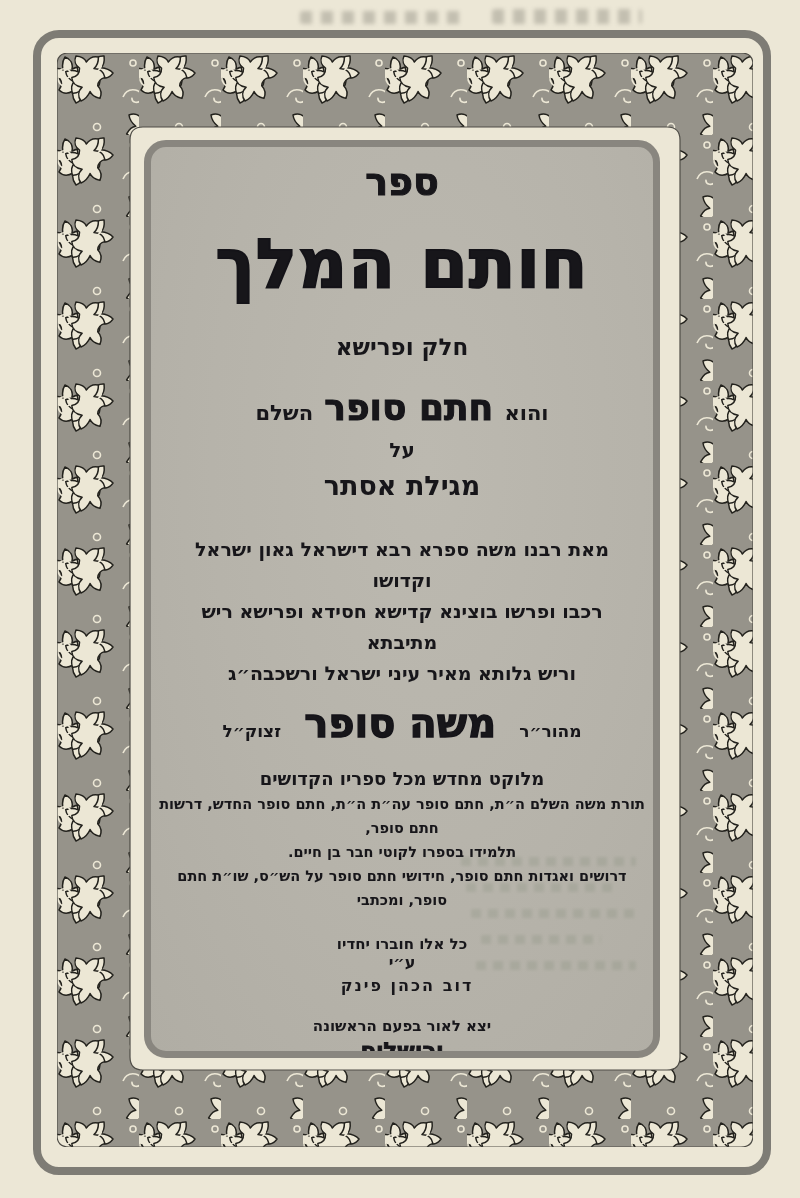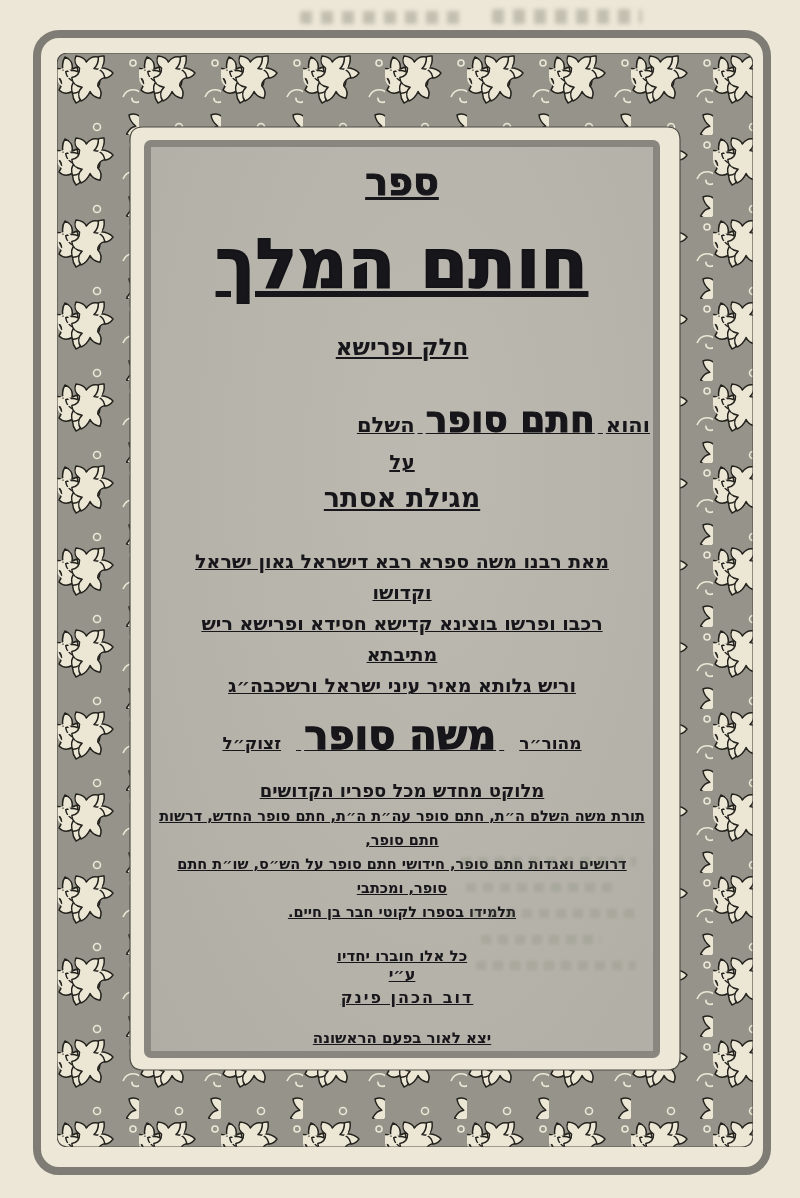--- a/index.html
+++ b/index.html
@@ -15,35 +15,35 @@
 
   
   .outer-frame{position:absolute;left:33px;top:30px;width:738px;height:1145px;
     box-sizing:border-box;border:8px solid #7e7c75;border-radius:26px;}
 
   
   .leaf-band{position:absolute;left:57px;top:53px;}
 
   
   .panel{position:absolute;left:144px;top:140px;width:516px;height:918px;
-    box-sizing:border-box;border:7px solid #89867f;border-radius:7px;
+    box-sizing:border-box;border:7px solid #89867f;border-radius:22px;
     background:radial-gradient(ellipse at 55% 35%,#bcb9b0 0%,#b6b3aa 55%,#b0ada4 100%);
-    text-align:center;color:#17161a;overflow:hidden;text-decoration:underline;}
+    text-align:center;color:#17161a;overflow:hidden;}
 
   
   .panel-ghost{position:absolute;opacity:.20;filter:blur(1.5px);}
   .panel-ghost .row{height:9px;margin-bottom:17px;border-radius:2px;
     background:repeating-linear-gradient(90deg,#79856f 0 10px,rgba(0,0,0,0) 10px 17px);}
 
   .sefer{margin-top:15px;font-size:38px;font-weight:bold;line-height:1.1;
     -webkit-text-stroke:1px #17161a;}
   .title{margin:16px 0 0;font-size:68px;font-weight:bold;line-height:1.3;
     letter-spacing:1px;-webkit-text-stroke:2px #141318;}
   .part{margin-top:26px;font-size:23px;font-weight:bold;}
-  .subtitle{margin-top:38px;line-height:1.2;text-align:right;}
+  .subtitle{margin-top:26px;line-height:1.2;}
   .subtitle .sm{font-size:21px;font-weight:bold;margin:0 3px;}
   .subtitle .lg{font-size:36px;font-weight:bold;margin:0 3px;
     -webkit-text-stroke:1px #141318;}
   .al{margin-top:9px;font-size:20px;font-weight:bold;}
   .subject{margin-top:8px;font-size:27px;font-weight:bold;}
 
   .attrib{margin-top:33px;font-size:19px;line-height:31px;font-weight:bold;
     padding:0 28px;}
   .author{margin-top:8px;line-height:52px;}
   .author .sm{font-size:17px;font-weight:bold;margin:0 15px;}
@@ -133,22 +133,22 @@
     <div class="author">
       <span class="sm">מהור״ר</span>
       <span class="lg">משה סופר</span>
       <span class="sm">זצוק״ל</span>
     </div>
 
     <div class="compiled">מלוקט מחדש מכל ספריו הקדושים</div>
 
     <div class="sources">
       <div>תורת משה השלם ה״ת, חתם סופר עה״ת ה״ת, חתם סופר החדש, דרשות חתם סופר,</div>
+      <div>תלמידו בספרו לקוטי חבר בן חיים.</div>
       <div>דרושים ואגדות חתם סופר, חידושי חתם סופר על הש״ס, שו״ת חתם סופר, ומכתבי</div>
-      <div>תלמידו בספרו לקוטי חבר בן חיים.</div>
     </div>
 
     <div class="joined">
       <div class="l1">כל אלו חוברו יחדיו</div>
       <div class="by">ע״י</div>
       <div class="compiler">דוב הכהן פינק</div>
     </div>
 
     <div class="pub">
       <div class="line">יצא לאור בפעם הראשונה</div>

